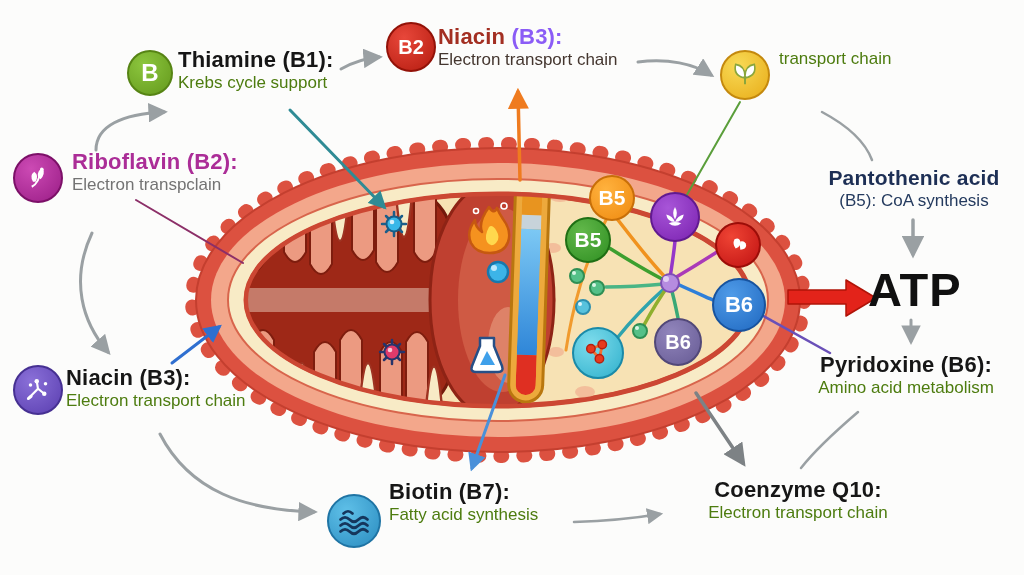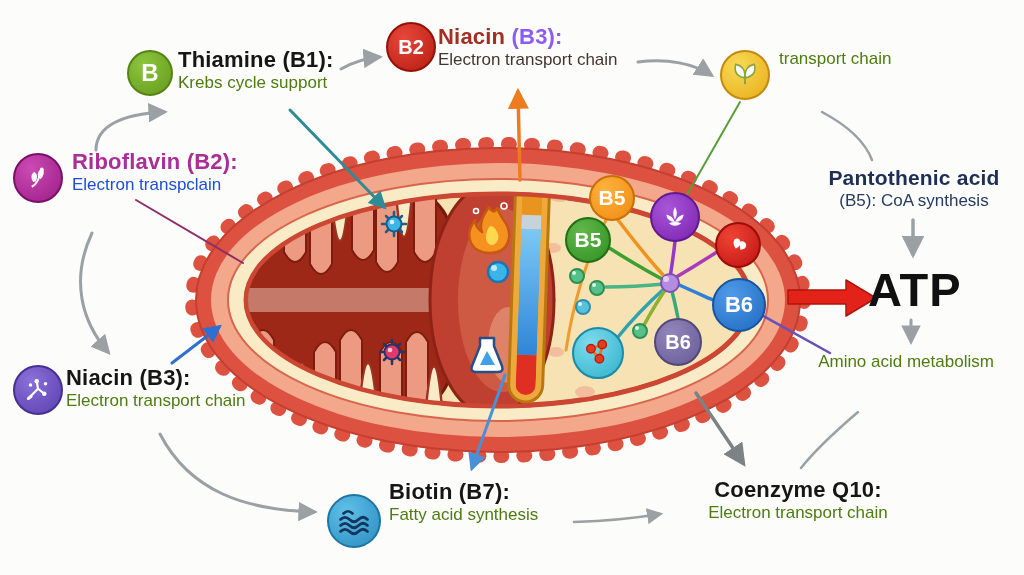--- a/index.html
+++ b/index.html
@@ -313,31 +313,32 @@
   </div>
   <div class="t2" style="color:#44362f;">Electron transport chain</div>
 </div>
 
 <div class="txt" style="left:779px;top:49px;">
   <div class="t2">transport chain</div>
 </div>
 
 <div class="txt" style="left:72px;top:149px;">
   <div class="t1" style="font-size:22px;color:#ab2d97;">Riboflavin (B2):</div>
-  <div class="t2" style="color:#1d4ed8;">Electron transpclain</div>
+  <div class="t2" style="color:#737373;">Electron transpclain</div>
 </div>
 
 <div class="txt center" style="left:808px;top:166px;width:212px;">
   <div class="t1" style="color:#1d2f55;">Pantothenic acid</div>
   <div class="t2" style="color:#243a5e;">(B5): CoA synthesis</div>
 </div>
 
 <div class="txt" style="left:868px;top:262px;font-size:47px;font-weight:bold;color:#101010;letter-spacing:1px;">ATP</div>
 
 <div class="txt center" style="left:795px;top:352px;width:222px;">
+  <div class="t1" style="font-size:22px;">Pyridoxine (B6):</div>
   <div class="t2">Amino acid metabolism</div>
 </div>
 
 <div class="txt" style="left:66px;top:365px;">
   <div class="t1" style="font-size:22px;">Niacin (B3):</div>
   <div class="t2">Electron transport chain</div>
 </div>
 
 <div class="txt" style="left:389px;top:479px;">
   <div class="t1" style="font-size:22px;">Biotin (B7):</div>

